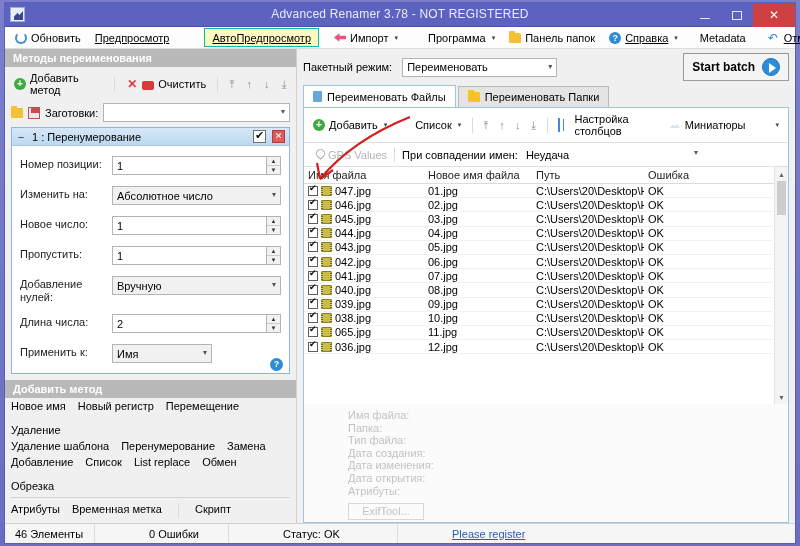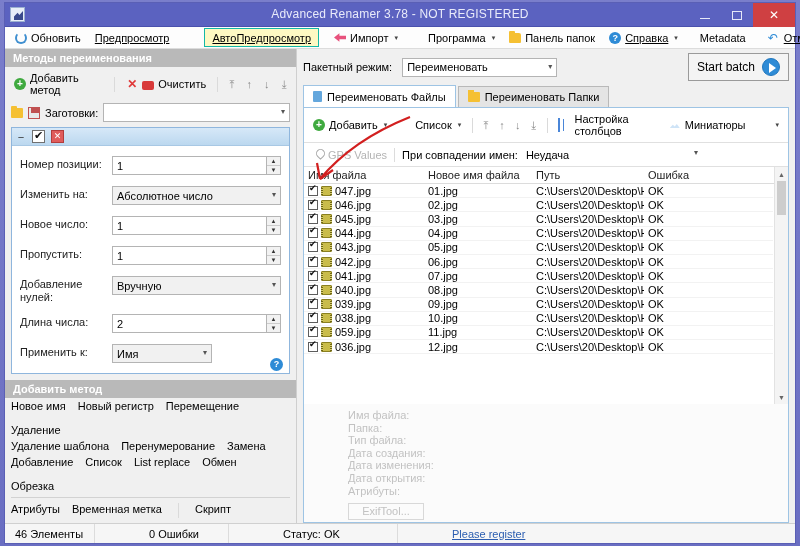--- a/index.html
+++ b/index.html
@@ -110,21 +110,21 @@
   
   .addlist { flex:0 0 auto; }
   .alrow { padding:2px 6px; display:flex; flex-wrap:wrap; gap:12px; font-size:11px; }
   .aldiv { height:1px; background:#d2d2d2; margin:3px 6px; }
   .alitem { cursor:default; }
 
   
   .batchrow { display:flex; align-items:center; flex:0 0 auto; margin-bottom:5px; }
   .batchrow .lbl { font-size:11px; margin-right:10px; }
   .startbtn { margin-left:auto; border:1px solid #9a9a9a; background:#f4f4f4; height:28px;
-              display:flex; align-items:center; gap:7px; padding:0 8px; font-weight:normal; font-size:12px; }
+              display:flex; align-items:center; gap:7px; padding:0 8px; font-weight:bold; font-size:12px; }
   .playic { width:18px; height:18px; border-radius:50%; background:#2e8bd6; position:relative;
             border:1px solid #2277bd; }
   .playic:after { content:""; position:absolute; left:6px; top:4px; border-left:7px solid #fff;
                   border-top:5px solid transparent; border-bottom:5px solid transparent; }
 
   .tabs { display:flex; align-items:flex-end; flex:0 0 auto; height:21px; }
   .tab { display:flex; align-items:center; gap:5px; padding:3px 9px; font-size:11px;
          border:1px solid #b9b9b9; border-bottom:none; background:#e4e4e4; margin-right:2px; height:21px; }
   .tab.active { background:#fff; border-color:#9ec4e4; height:22px; position:relative; z-index:2; }
   .ic-file { width:9px; height:11px; background:#64a7dd; border-radius:1px; flex:0 0 9px; }
@@ -286,20 +286,21 @@
           <span class="ic ic-save"></span>
           <span>Заготовки:</span>
           <div class="combo" style="flex:1">
             <span></span>
           </div>
         </div>
 
         <div class="methcard">
           <div class="methhdr">
             <span class="collapse">−</span>
+            <span class="mtitle">1 : Перенумерование</span>
             <span class="chk on"></span>
             <span class="closesq">✕</span>
           </div>
           <div class="mform">
 
             <div class="frow">
               <div class="flab">Номер позиции:</div>
               <div class="fctl">
                 <div class="spin">
                   <input value="1" style="">
@@ -585,21 +586,21 @@
                     <span>038.jpg</span>
                   </div>
                   <div class="c1">10.jpg</div>
                   <div class="c2">C:\Users\20\Desktop\H...</div>
                   <div class="c3">OK</div>
                 </div>
                 <div class="grow">
                   <div class="c0">
                     <span class="rchk"></span>
                     <span class="jpgic"></span>
-                    <span>059.jpg</span>
+                    <span>065.jpg</span>
                   </div>
                   <div class="c1">11.jpg</div>
                   <div class="c2">C:\Users\20\Desktop\H...</div>
                   <div class="c3">OK</div>
                 </div>
                 <div class="grow">
                   <div class="c0">
                     <span class="rchk"></span>
                     <span class="jpgic"></span>
                     <span>036.jpg</span>

